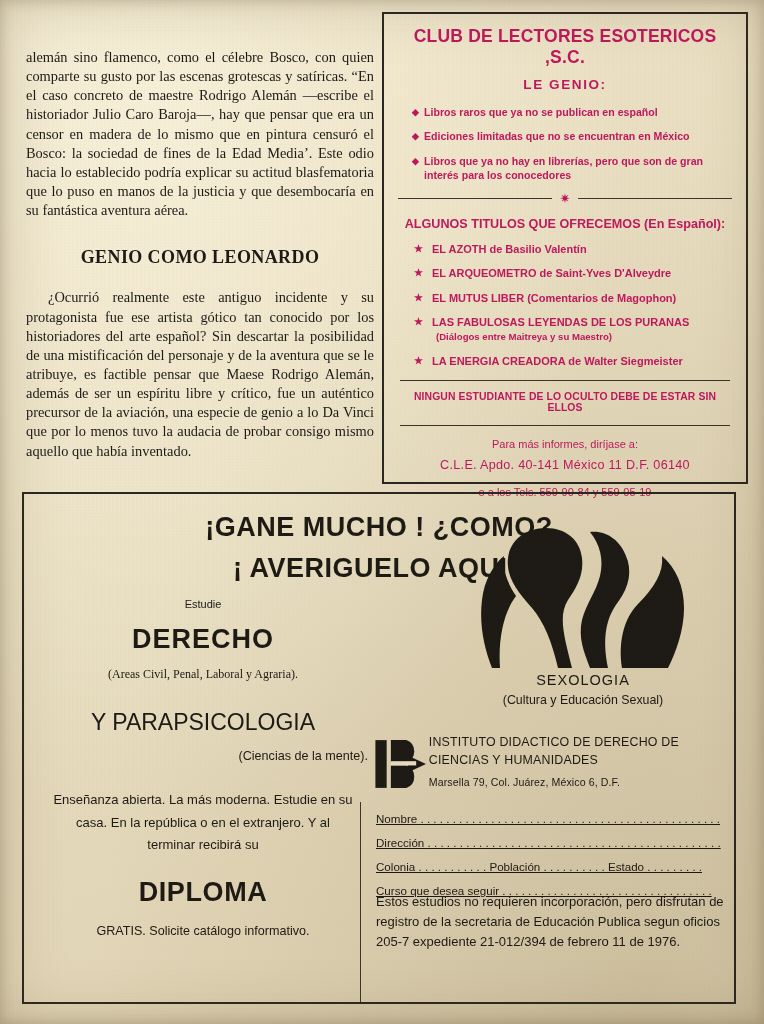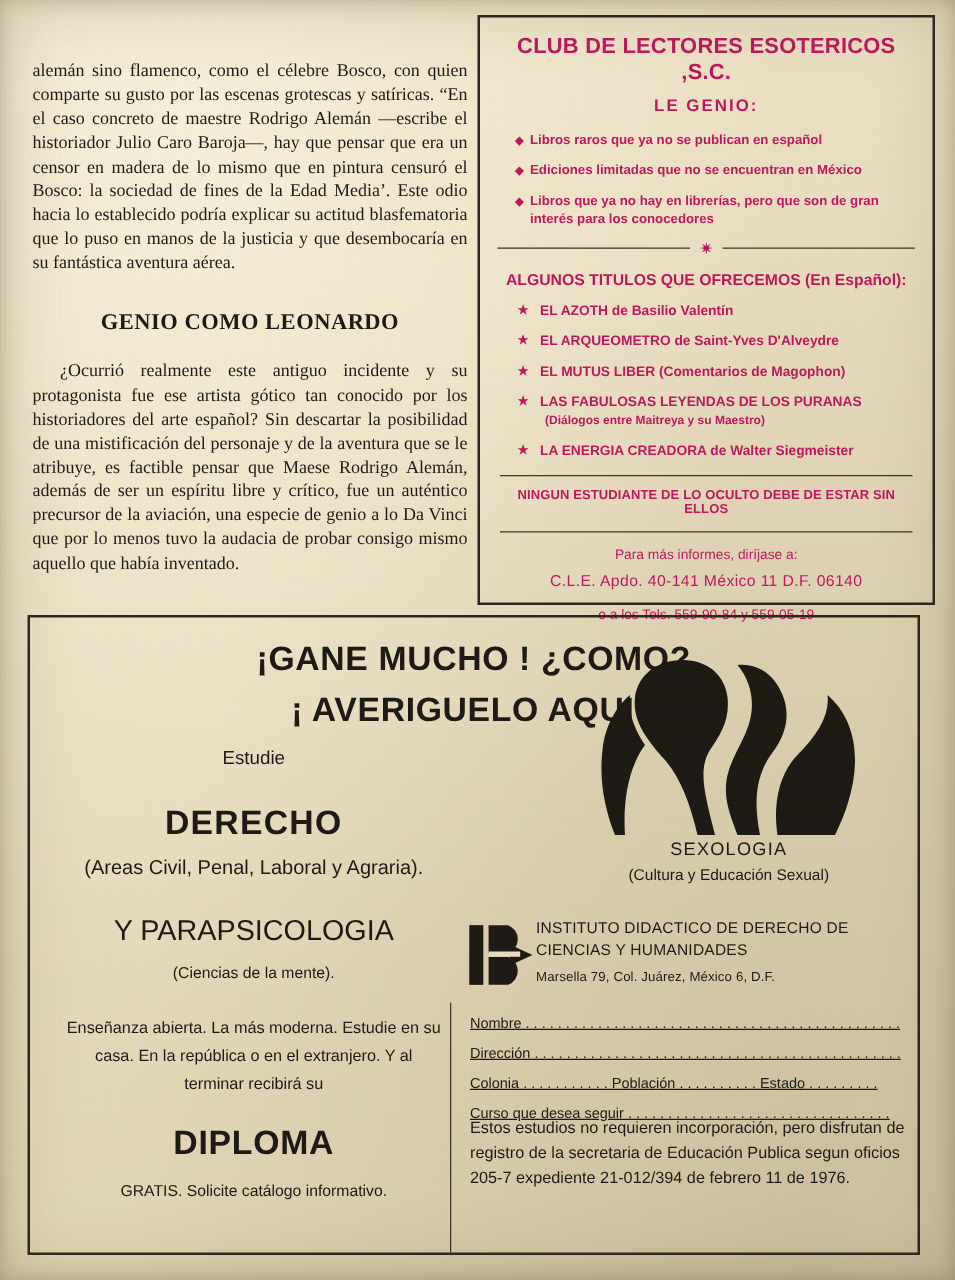--- a/index.html
+++ b/index.html
@@ -207,40 +207,42 @@
     margin-top: 10px;
   }
   .ad-left {
     position: absolute;
     left: 14px;
     top: 104px;
     width: 330px;
     text-align: center;
   }
   .estudie {
-    font-size: 15px;
-    margin-bottom: 28px;
+    font-size: 11px;
+    margin-bottom: 14px;
   }
   .derecho {
     font-size: 27px;
     font-weight: bold;
     letter-spacing: 1px;
   }
   .areas {
-    font-size: 16px;
+    font-size: 12px;
     margin-top: 12px;
+    font-family: Liberation Serif, serif;
   }
   .psico {
     font-size: 23px;
     margin-top: 26px;
     line-height: 1.25;
   }
   .ciencias {
     font-size: 12.6px;
     margin-top: 12px;
+    text-align: right;
   }
   .ensenanza {
     font-size: 13px;
     line-height: 1.75;
     margin-top: 26px;
     text-align: center;
     padding: 0 14px;
   }
   .diploma {
     font-size: 27px;

